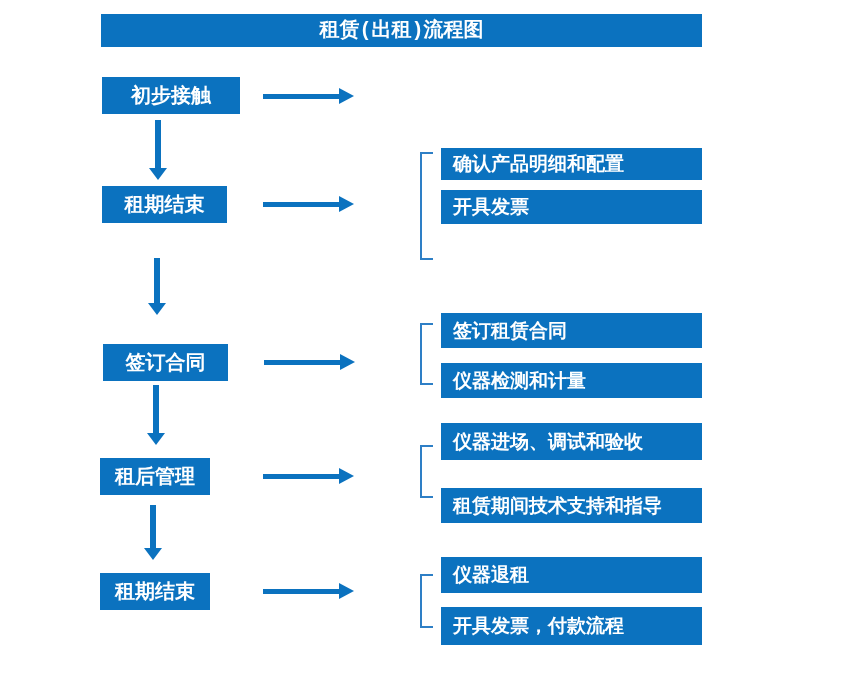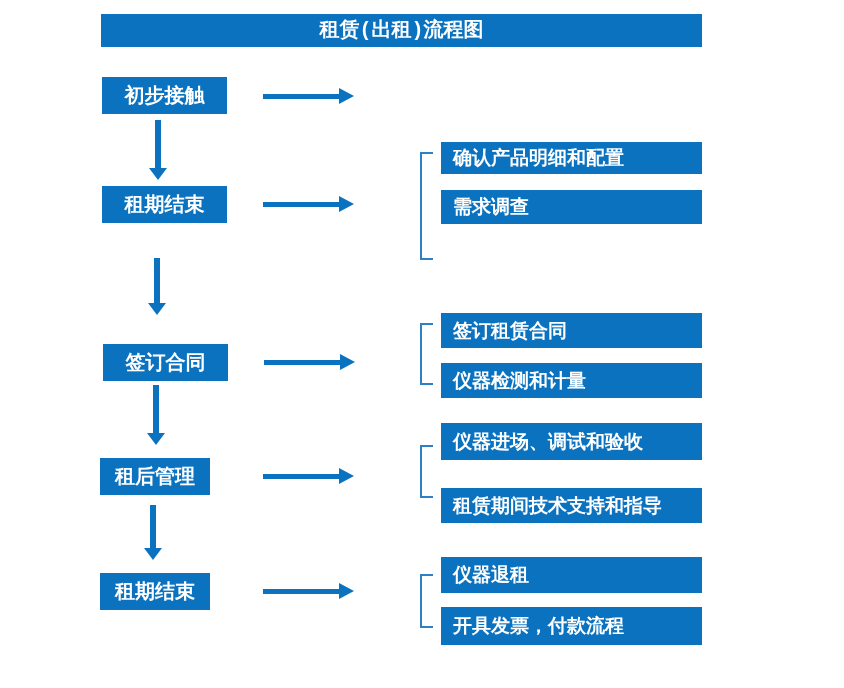--- a/index.html
+++ b/index.html
@@ -66,29 +66,29 @@
     box-sizing:border-box;
   }
 </style>
 </head>
 <body>
 
 <div id="canvas">
 
   <div class="bluebox titlebar">租赁(出租)流程图</div>
 
-  <div class="bluebox stage" style="left:102px;top:77px;width:125px;height:37px">初步接触</div>
+  <div class="bluebox stage" style="left:102px;top:77px;width:138px;height:37px">初步接触</div>
   <div class="bluebox stage" style="left:102px;top:186px;width:125px;height:37px">租期结束</div>
   <div class="bluebox stage" style="left:103px;top:344px;width:125px;height:37px">签订合同</div>
   <div class="bluebox stage" style="left:100px;top:458px;width:110px;height:37px">租后管理</div>
   <div class="bluebox stage" style="left:100px;top:573px;width:110px;height:37px">租期结束</div>
 
 
-  <div class="bluebox detail" style="top:142px;height:32px">确认产品明细和配置</div>
-  <div class="bluebox detail" style="top:190px;height:34px">需求调查</div>
+  <div class="bluebox detail" style="top:148px;height:32px">确认产品明细和配置</div>
+  <div class="bluebox detail" style="top:190px;height:34px">开具发票</div>
 
   <div class="bluebox detail" style="top:313px;height:35px">签订租赁合同</div>
   <div class="bluebox detail" style="top:363px;height:35px">仪器检测和计量</div>
 
   <div class="bluebox detail" style="top:423px;height:37px">仪器进场、调试和验收</div>
   <div class="bluebox detail" style="top:488px;height:35px">租赁期间技术支持和指导</div>
 
   <div class="bluebox detail" style="top:557px;height:36px">仪器退租</div>
   <div class="bluebox detail" style="top:607px;height:38px">开具发票，付款流程</div>
 

